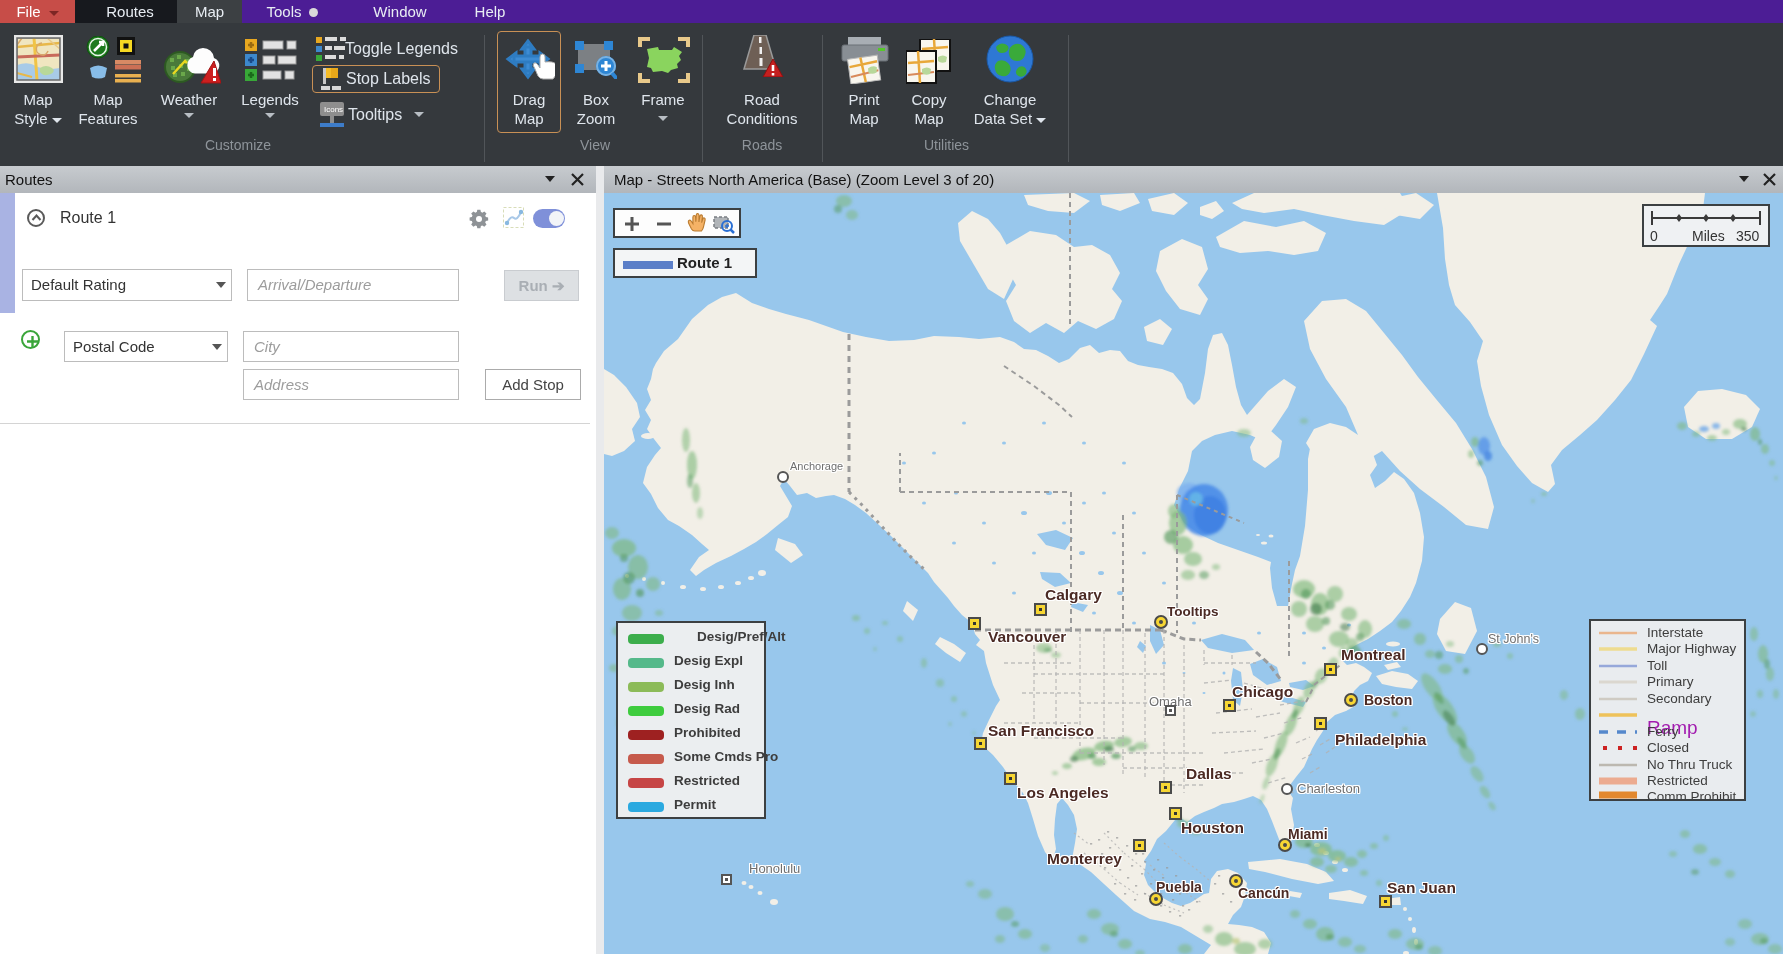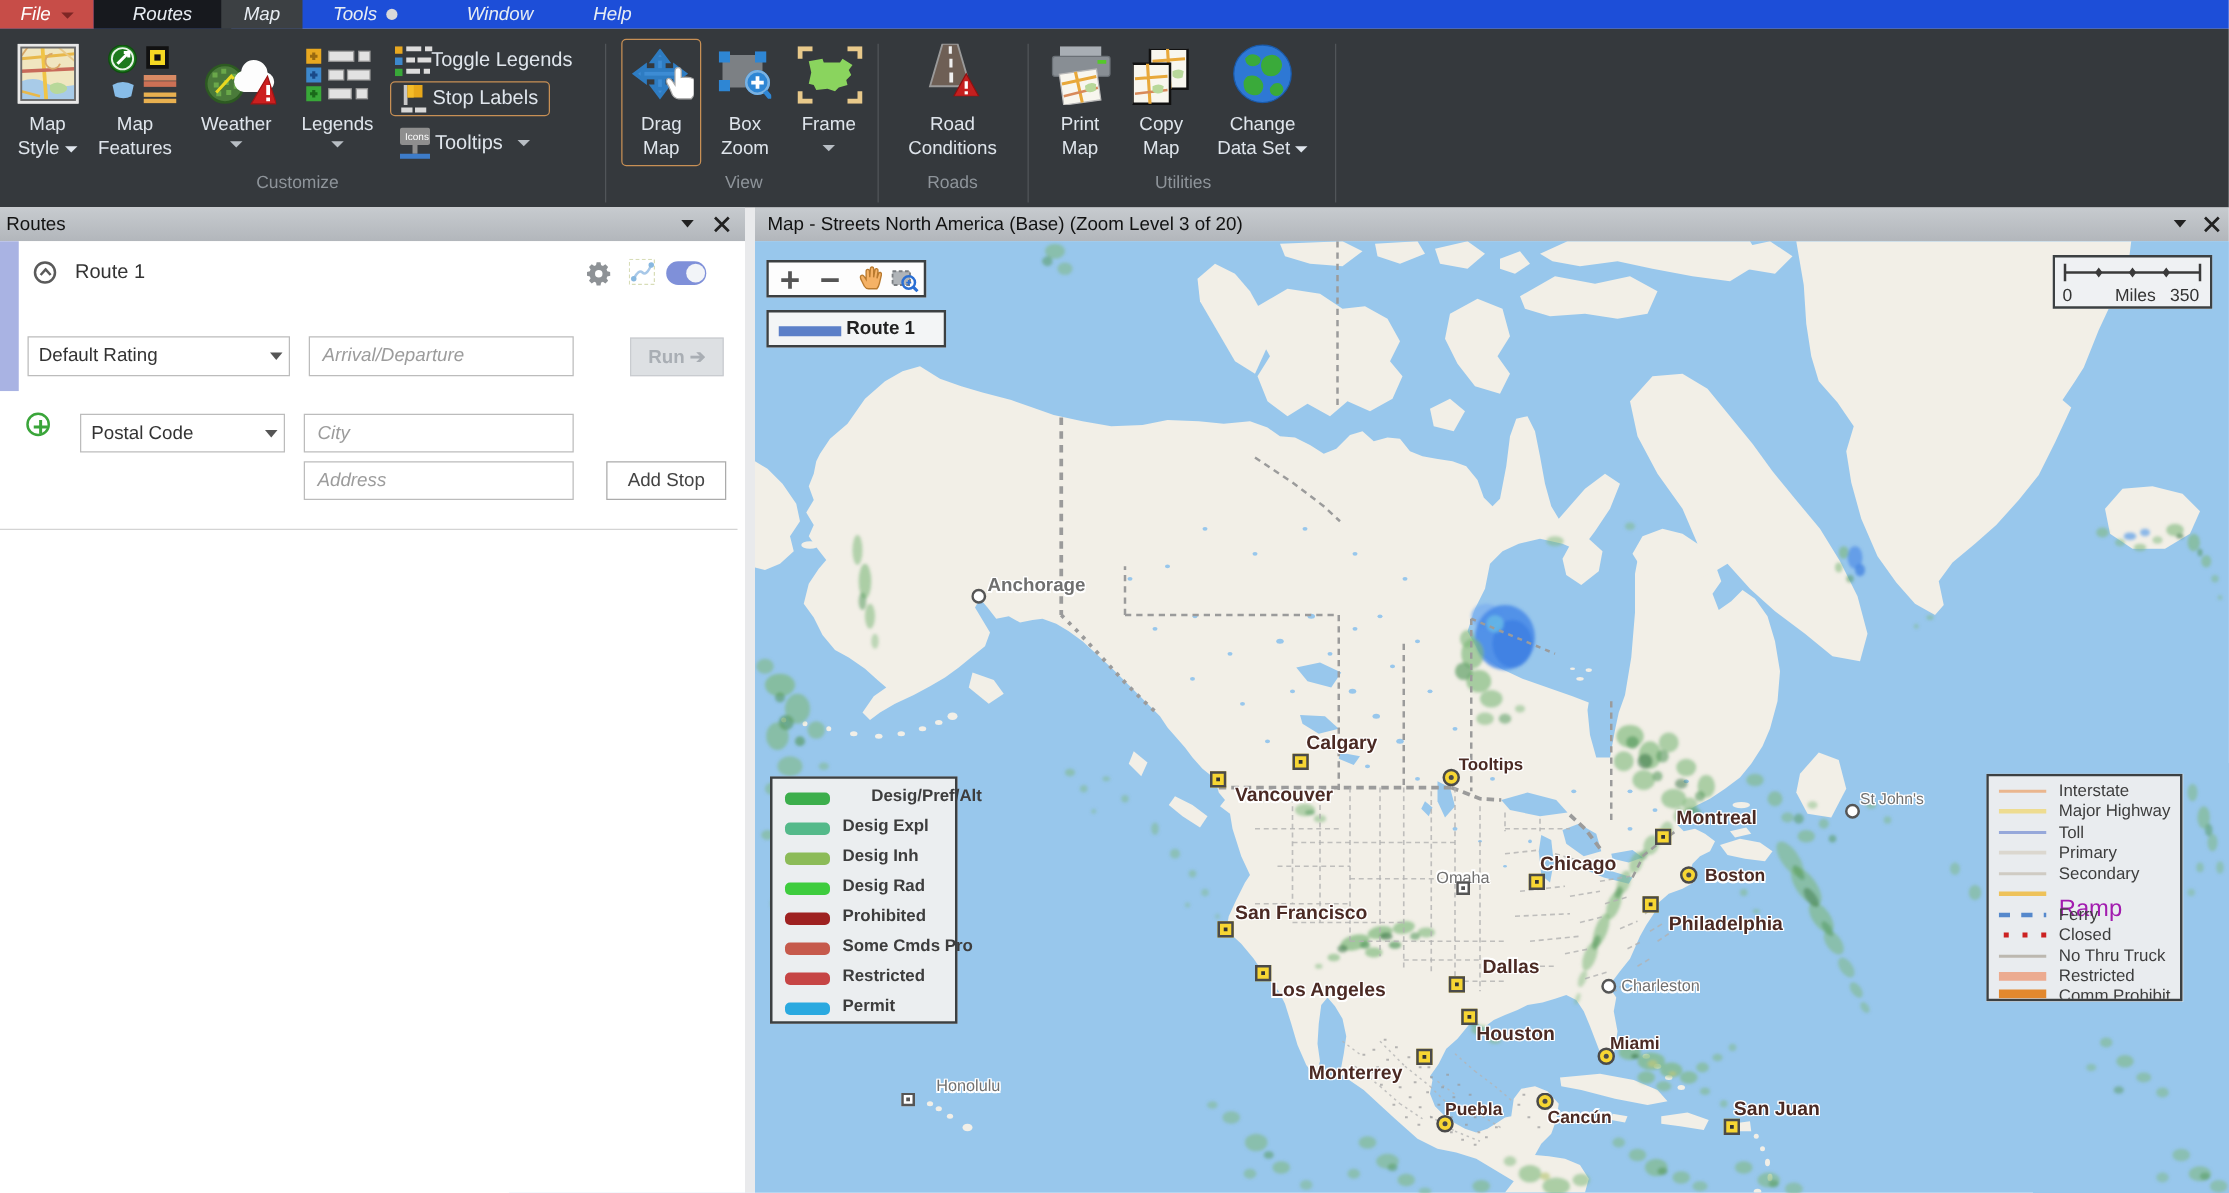--- a/index.html
+++ b/index.html
@@ -1,19 +1,19 @@
 <!DOCTYPE html>
 <html><head>
 <meta charset="utf-8">
 <style>
 * { margin:0; padding:0; box-sizing:border-box; }
 html,body { width:1783px; height:954px; overflow:hidden; font-family:"Liberation Sans",sans-serif; background:#fff; }
 #app { position:absolute; left:0; top:0; width:1783px; height:954px; }
 
-#menubar { position:absolute; left:0; top:0; width:1783px; height:23px; background:#1d4ed8;font-style:italic; }
+#menubar { position:absolute; left:0; top:0; width:1783px; height:23px; background:#4c1d95; }
 .mtab { position:absolute; top:0; height:23px; line-height:23px; text-align:center; color:#e8edf3; font-size:15px; }
 #tab-file { left:0; width:75px; background:#c74d48; color:#fff; }
 #tab-file .caret { display:inline-block; margin-left:8px; width:0; height:0; border-left:5px solid transparent; border-right:5px solid transparent; border-top:5px solid #7d2624; vertical-align:middle; }
 #tab-routes { left:75px; width:110px; background:#17191e; }
 #tab-map { left:177px; width:65px; background:#3c4043; }
 #tab-tools { left:250px; width:84px; }
 #tab-tools .dot { display:inline-block; width:9px; height:9px; border-radius:50%; background:#d9d9d9; margin-left:7px; }
 #tab-window { left:352px; width:96px; }
 #tab-help { left:448px; width:84px; }
 
@@ -843,21 +843,21 @@
         <div style="position:absolute;left:56px;top:70px;font-size:13.5px;color:#3d3d3d;white-space:nowrap;">Secondary</div>
         <div style="position:absolute;left:56px;top:96px;font-size:19px;color:#a21caf;white-space:nowrap;">Ramp</div>
         <div style="position:absolute;left:56px;top:103px;font-size:13.5px;color:#3d3d3d;white-space:nowrap;">Ferry</div>
         <div style="position:absolute;left:56px;top:119px;font-size:13.5px;color:#3d3d3d;white-space:nowrap;">Closed</div>
         <div style="position:absolute;left:56px;top:136px;font-size:13.5px;color:#3d3d3d;white-space:nowrap;">No Thru Truck</div>
         <div style="position:absolute;left:56px;top:152px;font-size:13.5px;color:#3d3d3d;white-space:nowrap;">Restricted</div>
         <div style="position:absolute;left:56px;top:168px;font-size:13.5px;color:#3d3d3d;white-space:nowrap;">Comm Prohibit</div>
       </div>
 
       <div id="cities">
-        <div class="mlbl2" style="left:186px;top:267px;font-size:15px;font-weight:bold;">Anchorage</div>
+        <div class="mlbl2" style="left:186px;top:267px;font-size:11px;font-weight:normal;">Anchorage</div>
           <div class="mwc" style="left:173px;top:278px;"></div>
         <div class="mlbl" style="left:441px;top:393px;font-size:15.5px;">Calgary</div>
           <div class="msq" style="left:430px;top:410px;">
             <i></i>
           </div>
         <div class="mlbl" style="left:563px;top:411px;font-size:13.5px;">Tooltips</div>
           <div class="mci" style="left:550px;top:422px;">
             <i></i>
           </div>
         <div class="mlbl" style="left:737px;top:453px;font-size:15.5px;">Montreal</div>

